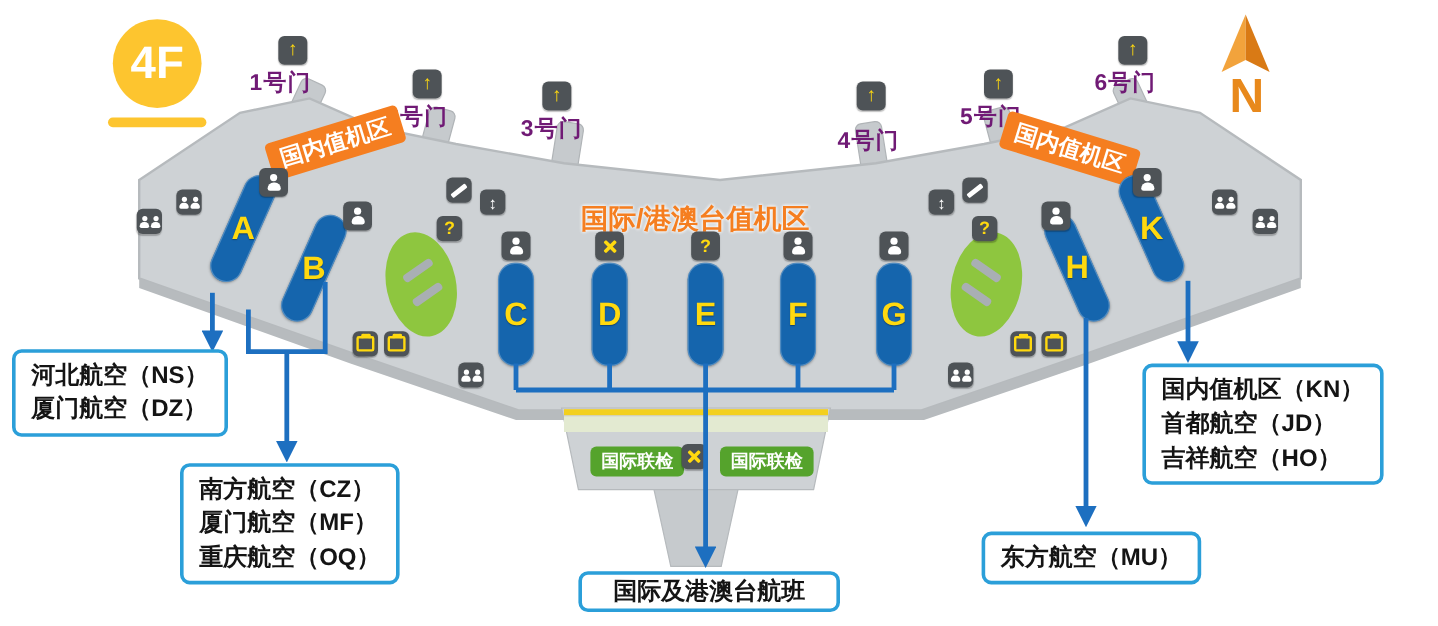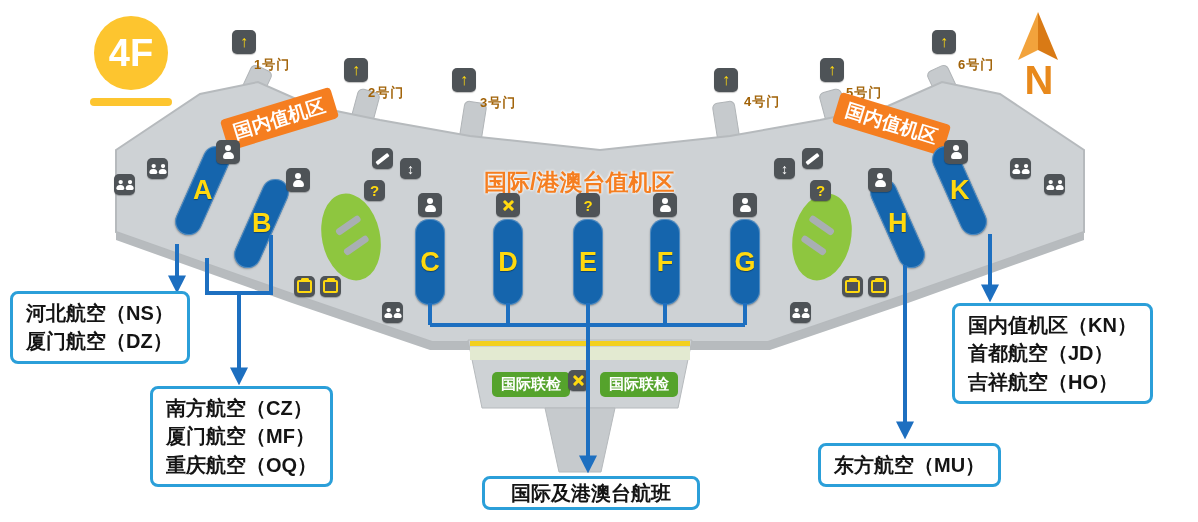--- a/index.html
+++ b/index.html
@@ -9,21 +9,21 @@
   .base-layer{z-index:1;}
   .connector-layer{z-index:4;pointer-events:none;}
 
   
   .badge{position:absolute;left:94px;top:16px;width:74px;height:74px;border-radius:50%;
          background:#fdc52f;display:flex;align-items:center;justify-content:center;
          color:#fff;font-size:38px;font-weight:bold;z-index:3;}
   .badge-bar{position:absolute;left:90px;top:98px;width:82px;height:8px;background:#fdc52f;border-radius:4px;z-index:3;}
 
   
-  .gate-label{position:absolute;font-size:13px;font-weight:bold;color:#a16207;z-index:3;letter-spacing:1px;margin-left:46px;}
+  .gate-label{position:absolute;font-size:19px;font-weight:bold;color:#701a75;z-index:3;letter-spacing:1px;}
 
   
   .icon-box{position:absolute;width:24px;height:24px;background:#4e5357;border-radius:5px;
             display:flex;align-items:center;justify-content:center;z-index:3;
             box-shadow:0 1px 1px rgba(0,0,0,.25);}
   .icon-box.sm{width:21px;height:21px;}
   .gate-arrow{color:#ffd90f;font-size:16px;font-weight:bold;line-height:1;}
   .q-glyph{color:#ffd90f;font-size:15px;font-weight:bold;line-height:1;}
   .lift-glyph{color:#ffffff;font-size:14px;font-weight:bold;line-height:1;}
   .person{position:relative;width:13px;height:14px;}
@@ -153,21 +153,21 @@
       <span class="gate-arrow">↑</span>
     </div>
   <div class="gate-label" style="left:322px;top:84px;">2号门</div>
   <div class="icon-box" style="left:452px;top:68px;">
       <span class="gate-arrow">↑</span>
     </div>
   <div class="gate-label" style="left:434px;top:94px;">3号门</div>
   <div class="icon-box" style="left:714px;top:68px;">
       <span class="gate-arrow">↑</span>
     </div>
-  <div class="gate-label" style="left:698px;top:93px;">4号门</div>
+  <div class="gate-label" style="left:698px;top:104px;">4号门</div>
   <div class="icon-box" style="left:820px;top:58px;">
       <span class="gate-arrow">↑</span>
     </div>
   <div class="gate-label" style="left:800px;top:84px;">5号门</div>
   <div class="icon-box" style="left:932px;top:30px;">
       <span class="gate-arrow">↑</span>
     </div>
   <div class="gate-label" style="left:912px;top:56px;text-align:center;">6号门</div>
 
   <div class="zone-pill zone-left">国内值机区</div>

